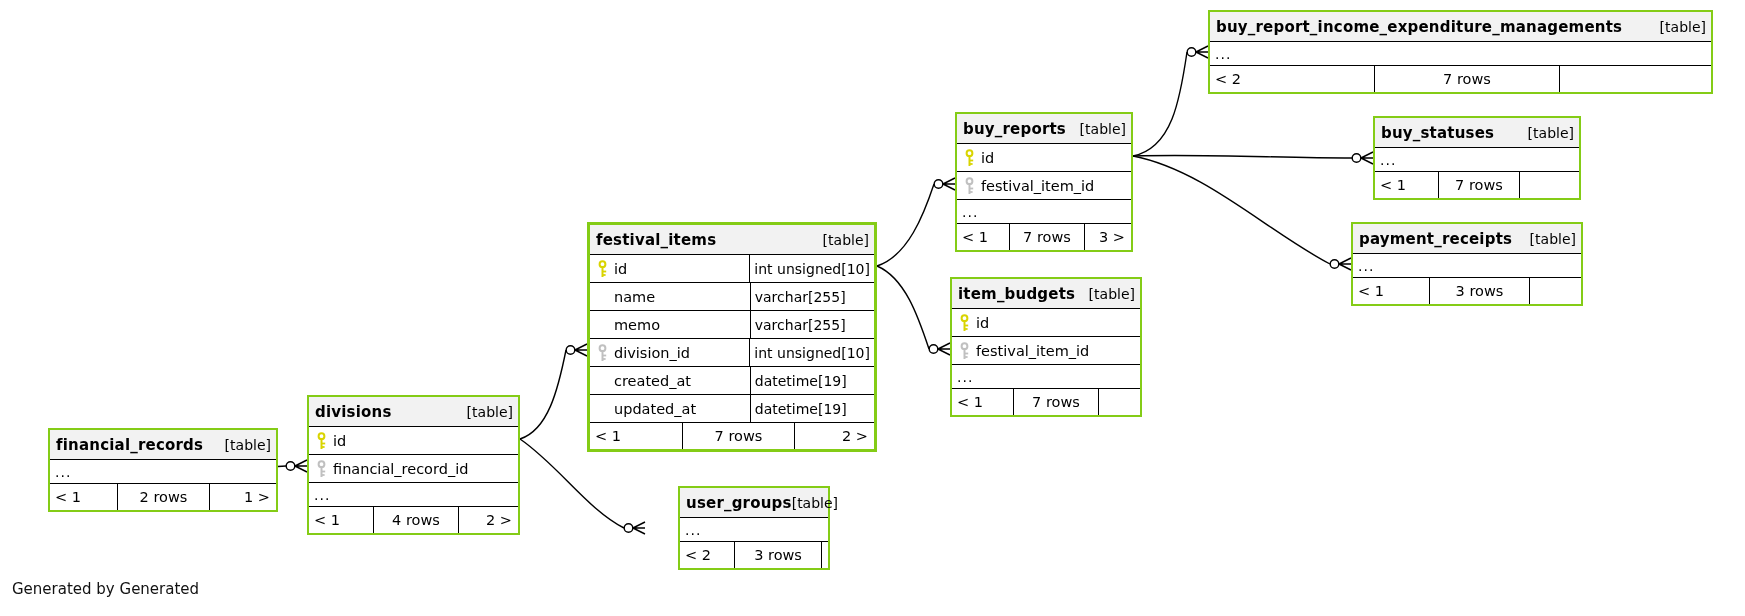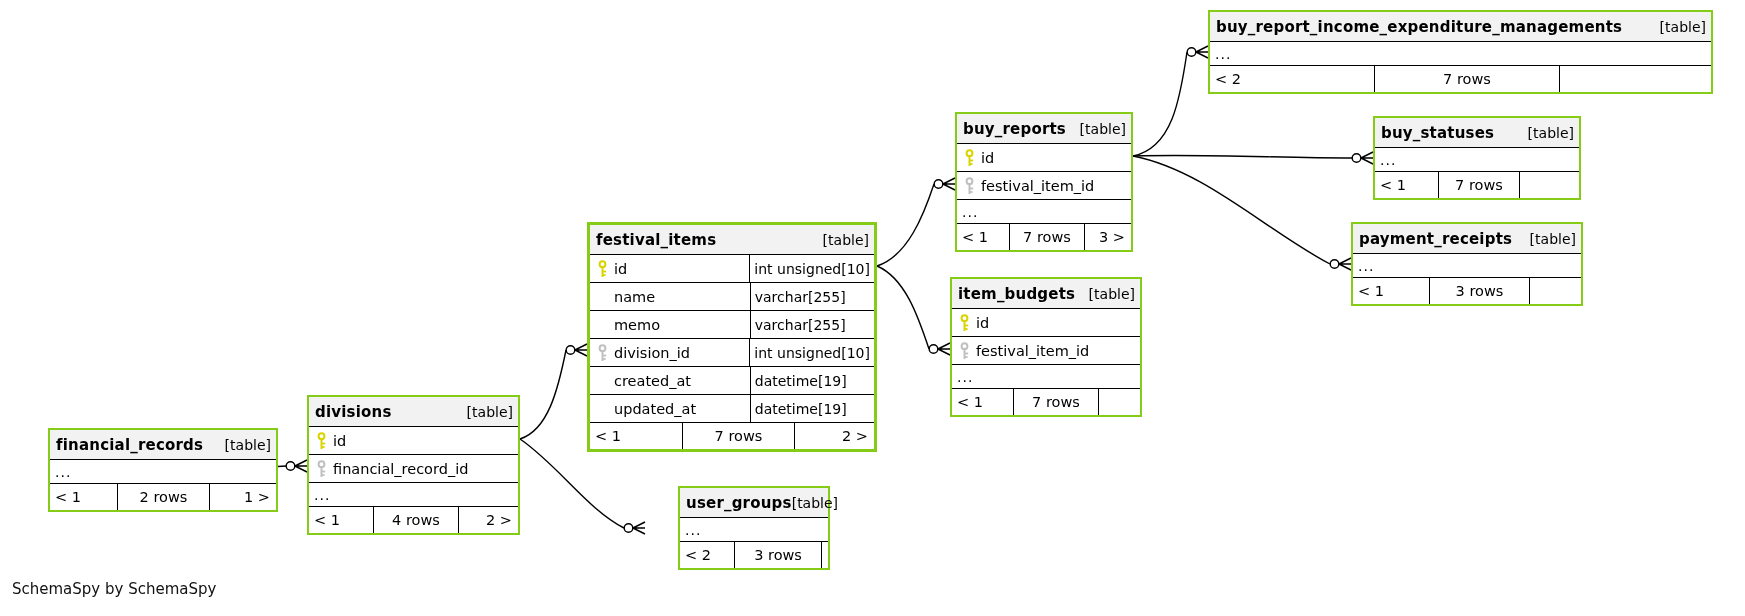--- a/index.html
+++ b/index.html
@@ -309,14 +309,14 @@
           <span class="badge">[table]</span>
         </div>
         <div class="dots">...</div>
         <div class="ftr">
           <span class="cell c-prev" style="width: 77px;">&lt; 1</span>
           <span class="cell c-rows" style="width: 100px;">3 rows</span>
           <span class="cell c-next"></span>
         </div>
       </div>
     </div>
-  <div class="credit">SchemaSpy by SchemaSpy</div>
+  <div class="credit">Generated by Generated</div>
 </div>
 
 </body></html>

